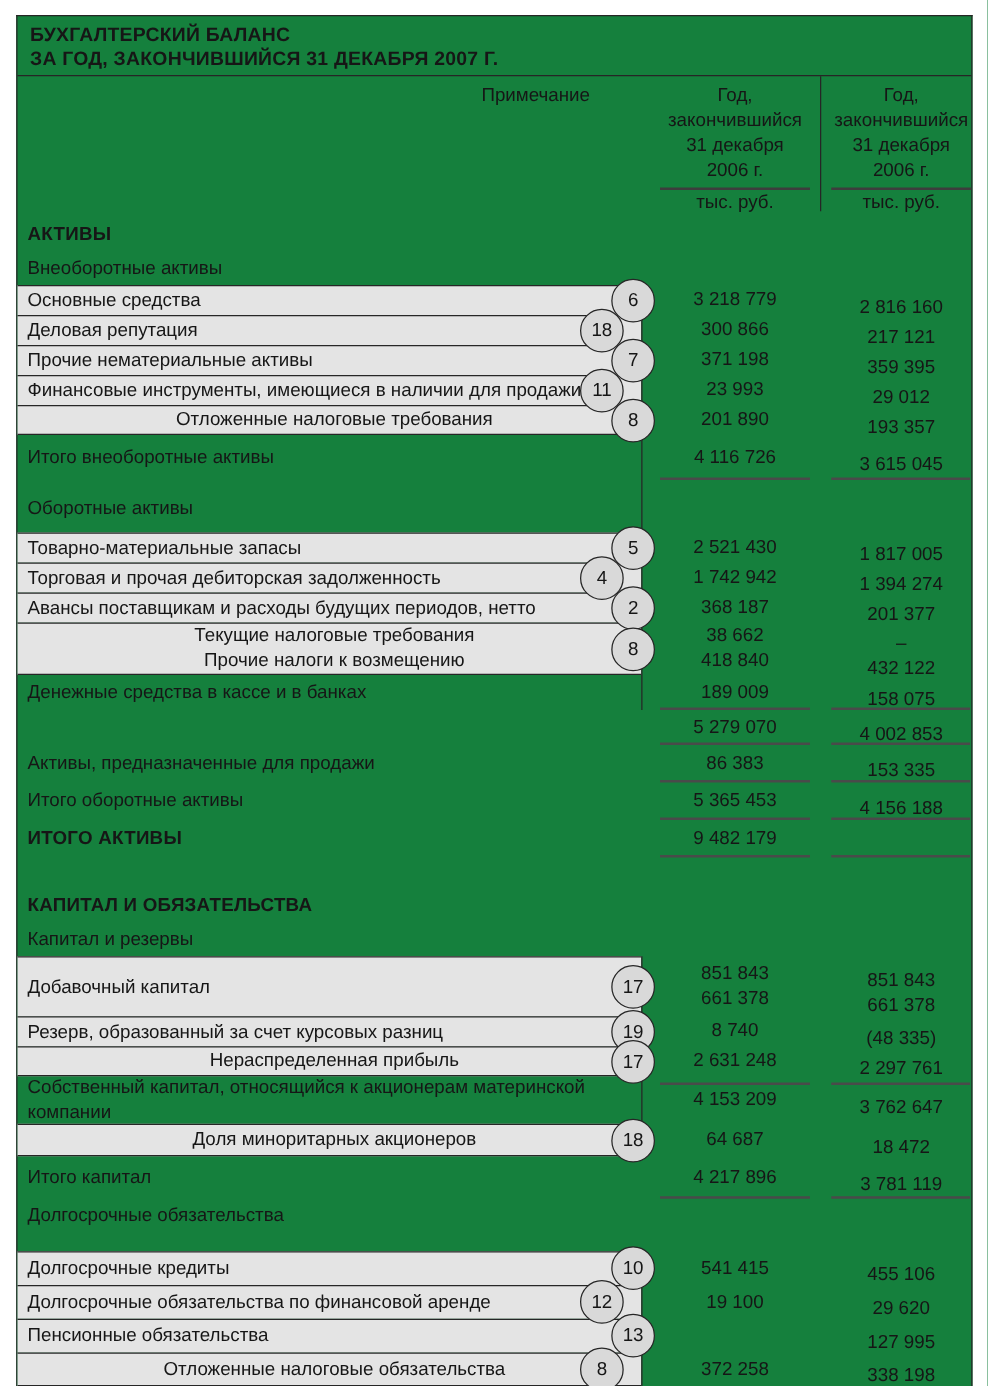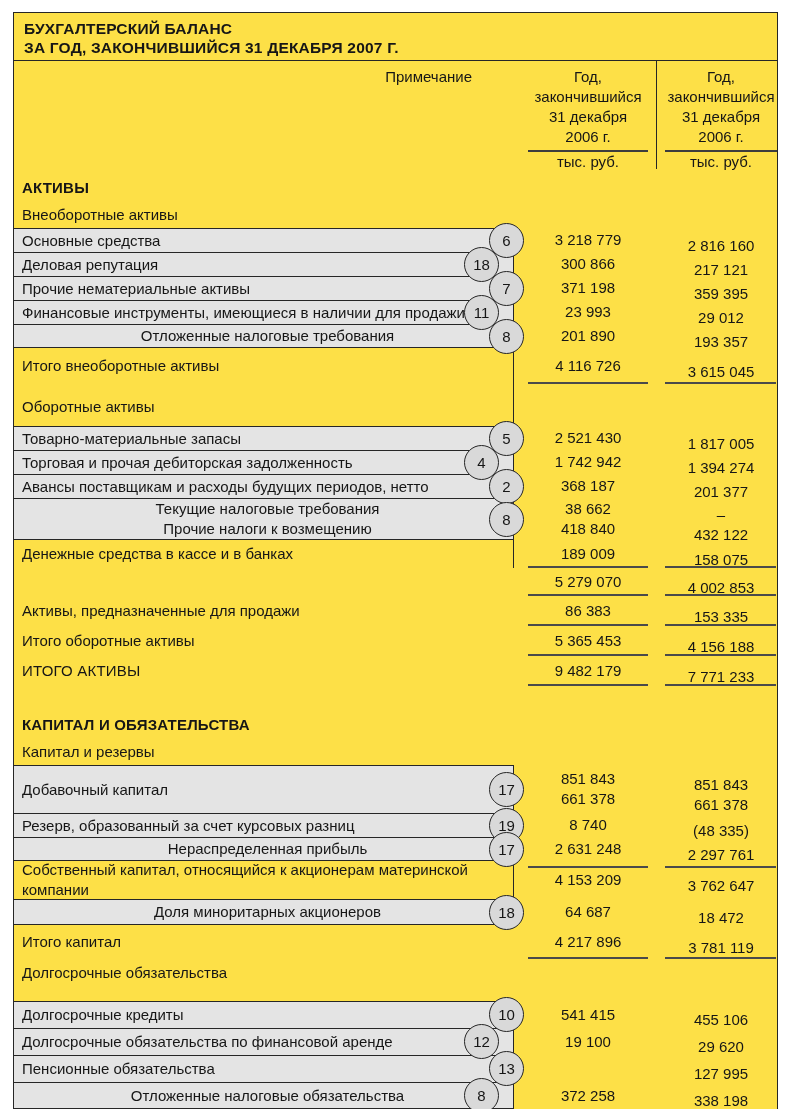--- a/index.html
+++ b/index.html
@@ -2,21 +2,21 @@
 <html><head>
 <meta charset="utf-8">
 <style>
   html,body{margin:0;padding:0;}
   body{width:790px;height:1109px;position:relative;background:#ffffff;
        font-family:"Liberation Sans","DejaVu Sans",sans-serif;color:#161616;
        font-size:15px;overflow:hidden;}
   *,*::before,*::after{box-sizing:border-box;}
 
   .page{position:absolute;left:13px;top:12px;width:765px;height:1097px;
-        border:1.5px solid #262626;border-bottom:none;background:#fde047;}
+        border:1.5px solid #262626;border-bottom:none;background:#15803d;}
 
   .titlebox{height:48px;border-bottom:1.5px solid #262626;
             padding:6px 0 0 10px;font-weight:700;font-size:15.5px;line-height:19px;
             letter-spacing:.2px;}
 
   .colhead{position:relative;height:108px;}
   .noteh{position:absolute;left:260px;width:198px;top:7px;text-align:right;}
   .ch{position:absolute;top:6px;text-align:center;}
   .ch1{left:506px;width:136px;}
   .ch2{left:643px;width:128px;}
@@ -38,21 +38,21 @@
   .h26{height:26px;}.h27{height:27px;}.h28{height:28px;}.h30{height:30px;}
   .h34{height:34px;}.h36{height:36px;}.h38{height:38px;}.h42{height:42px;}.h48{height:48px;}
   .mt15{margin-top:15px;}.mt20{margin-top:20px;}
 
   .lbl{position:absolute;left:0;top:0;bottom:0;width:499px;padding-left:8px;
        display:flex;flex-direction:column;justify-content:center;}
   .lbl .ln{line-height:20px;}
   .h48 .ln{line-height:24px;}
   .item .lbl{background:#e4e4e4;border-top:1.5px solid #262626;}
   .gb .lbl{border-bottom:1.5px solid #262626;text-align:center;}
-  .b .lbl{font-weight:400;letter-spacing:.2px;}
+  .b .lbl{font-weight:700;letter-spacing:.2px;}
 
   .item::after,.band::after{content:"";position:absolute;left:499px;top:0;bottom:0;
        width:0;border-left:1.5px solid #262626;}
 
   .v{position:absolute;top:0;bottom:0;display:flex;flex-direction:column;
      justify-content:center;text-align:center;z-index:1;}
   .v .ln{line-height:20px;}
   .v1{left:506px;width:136px;}
   .v2{left:643px;width:128px;margin-top:11px;}
 
@@ -282,23 +282,20 @@
         <div class="ul u1"></div>
         <div class="ul u2"></div>
       </div>
       <div class="row total h30 b">
         <div class="lbl">
           <div class="ln">ИТОГО АКТИВЫ</div>
         </div>
         <div class="v v1">
           <div class="ln">9 482 179</div>
         </div>
-        <div class="v v2">
-          <div class="ln">7 771 233</div>
-        </div>
         <div class="ul u1"></div>
         <div class="ul u2"></div>
       </div>
       <div class="row sec mt20">КАПИТАЛ И ОБЯЗАТЕЛЬСТВА</div>
       <div class="row sub">Капитал и резервы</div>
       <div class="row item h48">
         <div class="lbl">
           <div class="ln">Добавочный капитал</div>
         </div>
         <div class="note nr">17</div>

